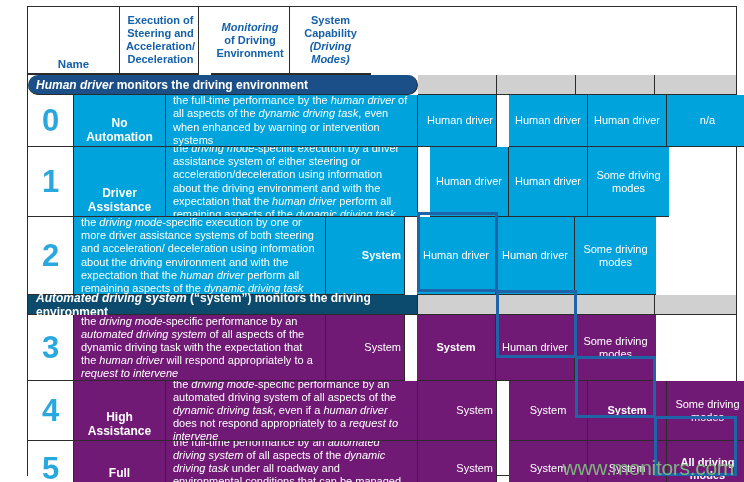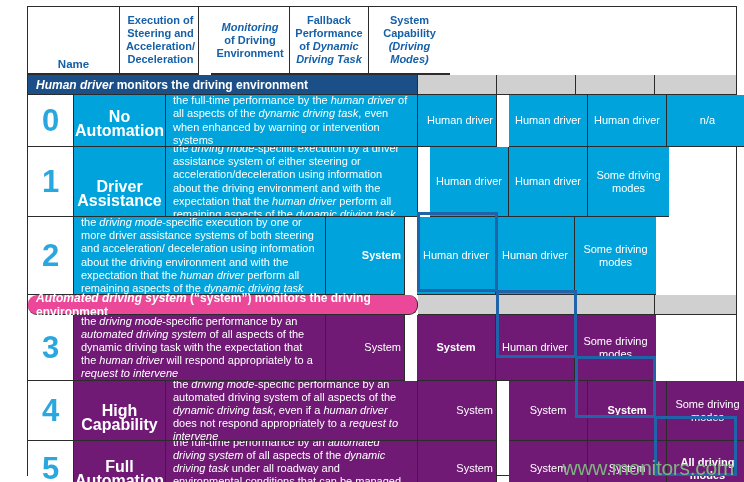--- a/index.html
+++ b/index.html
@@ -70,22 +70,22 @@
     font-weight: bold;
     display: flex;
     align-items: center;
     padding-left: 8px;
     justify-content: flex-start;
     border-right: 1px solid #2b2b2b;
     border-bottom: 1px solid #2b2b2b;
     width: 390px; flex: none;
   }
   .band-label i { font-style: italic; }
-  .band-blue { background: #1b4f87; }
-  .band-green { background: #ec4899; border-radius: 9px; }
+  .band-blue { background: #1b4f87; border-radius: 10px; }
+  .band-green { background: #0c4a6e; }
   .band-gray {
     background: #d0d0d0;
     border-bottom: 1px solid #2b2b2b;
     border-right: 1px solid #2b2b2b;
     width: 79px; flex: none;
   }
   .band-gray.last { width: 81px; border-right: none; }
 
   
   .lvl-cell {
@@ -93,24 +93,24 @@
     color: #29a8e0;
     font-size: 31px;
     font-weight: bold;
     line-height: 1;
   }
   .lvl-cell.green-lvl { color: #29a8e0; }
 
   .name-cell {
     color: #ffffff;
     font-weight: bold;
-    font-size: 16px;
+    font-size: 12px;
     line-height: 14px;
     text-align: center;
-    padding: 8px 3px;
+    padding: 2px 3px;
   }
 
   .narr-cell {
     color: #ffffff;
     font-size: 11px;
     line-height: 13.2px;
     text-align: left;
     justify-content: center;
     padding: 4px 6px 4px 7px;
     align-items: center;
@@ -166,23 +166,20 @@
     <div class="row hdr-row">
       <div class="cell c-name hdr">
         <span>Name</span>
       </div>
       <div class="cell c-exec hdr small">
         <span>Execution of<br>Steering and<br>Acceleration/<br>Deceleration</span>
       </div>
       <div class="cell c-mon hdr small">
         <span><i>Monitoring</i><br>of Driving<br>Environment</span>
       </div>
-      <div class="cell c-fall hdr small">
-        <span>Fallback<br>Performance<br>of <i>Dynamic</i><br><i>Driving Task</i></span>
-      </div>
       <div class="cell c-sys hdr small">
         <span>System<br>Capability<br><i>(Driving</i><br><i>Modes)</i></span>
       </div>
     </div>
 
     <div class="row band-row">
       <div class="band-label band-blue">
         <span><i>Human driver</i>&nbsp;monitors the driving environment</span>
       </div>
       <div class="band-gray"></div>
@@ -241,21 +238,21 @@
         <span>the <i>driving mode</i>-specific performance by an <i>automated driving system</i> of all aspects of the dynamic driving task with the expectation that the <i>human driver</i> will respond appropriately to a <i>request to intervene</i></span>
       </div>
       <div class="cell c-exec data-cell green-bg">System</div>
       <div class="cell c-mon data-cell green-bg bold">System</div>
       <div class="cell c-fall data-cell green-bg">Human driver</div>
       <div class="cell c-sys data-cell green-bg">Some driving modes</div>
     </div>
 
     <div class="row r4">
       <div class="cell c-level lvl-cell green-lvl">4</div>
-      <div class="cell c-name name-cell green-bg">High Capability</div>
+      <div class="cell c-name name-cell green-bg">High Assistance</div>
       <div class="cell c-narr narr-cell green-bg">
         <span>the <i>driving mode</i>-specific performance by an automated driving system of all aspects of the <i>dynamic driving task</i>, even if a <i>human driver</i> does not respond appropriately to a <i>request to intervene</i></span>
       </div>
       <div class="cell c-exec data-cell green-bg">System</div>
       <div class="cell c-mon data-cell green-bg">System</div>
       <div class="cell c-fall data-cell green-bg bold">System</div>
       <div class="cell c-sys data-cell green-bg">Some driving modes</div>
     </div>
 
     <div class="row r5">

